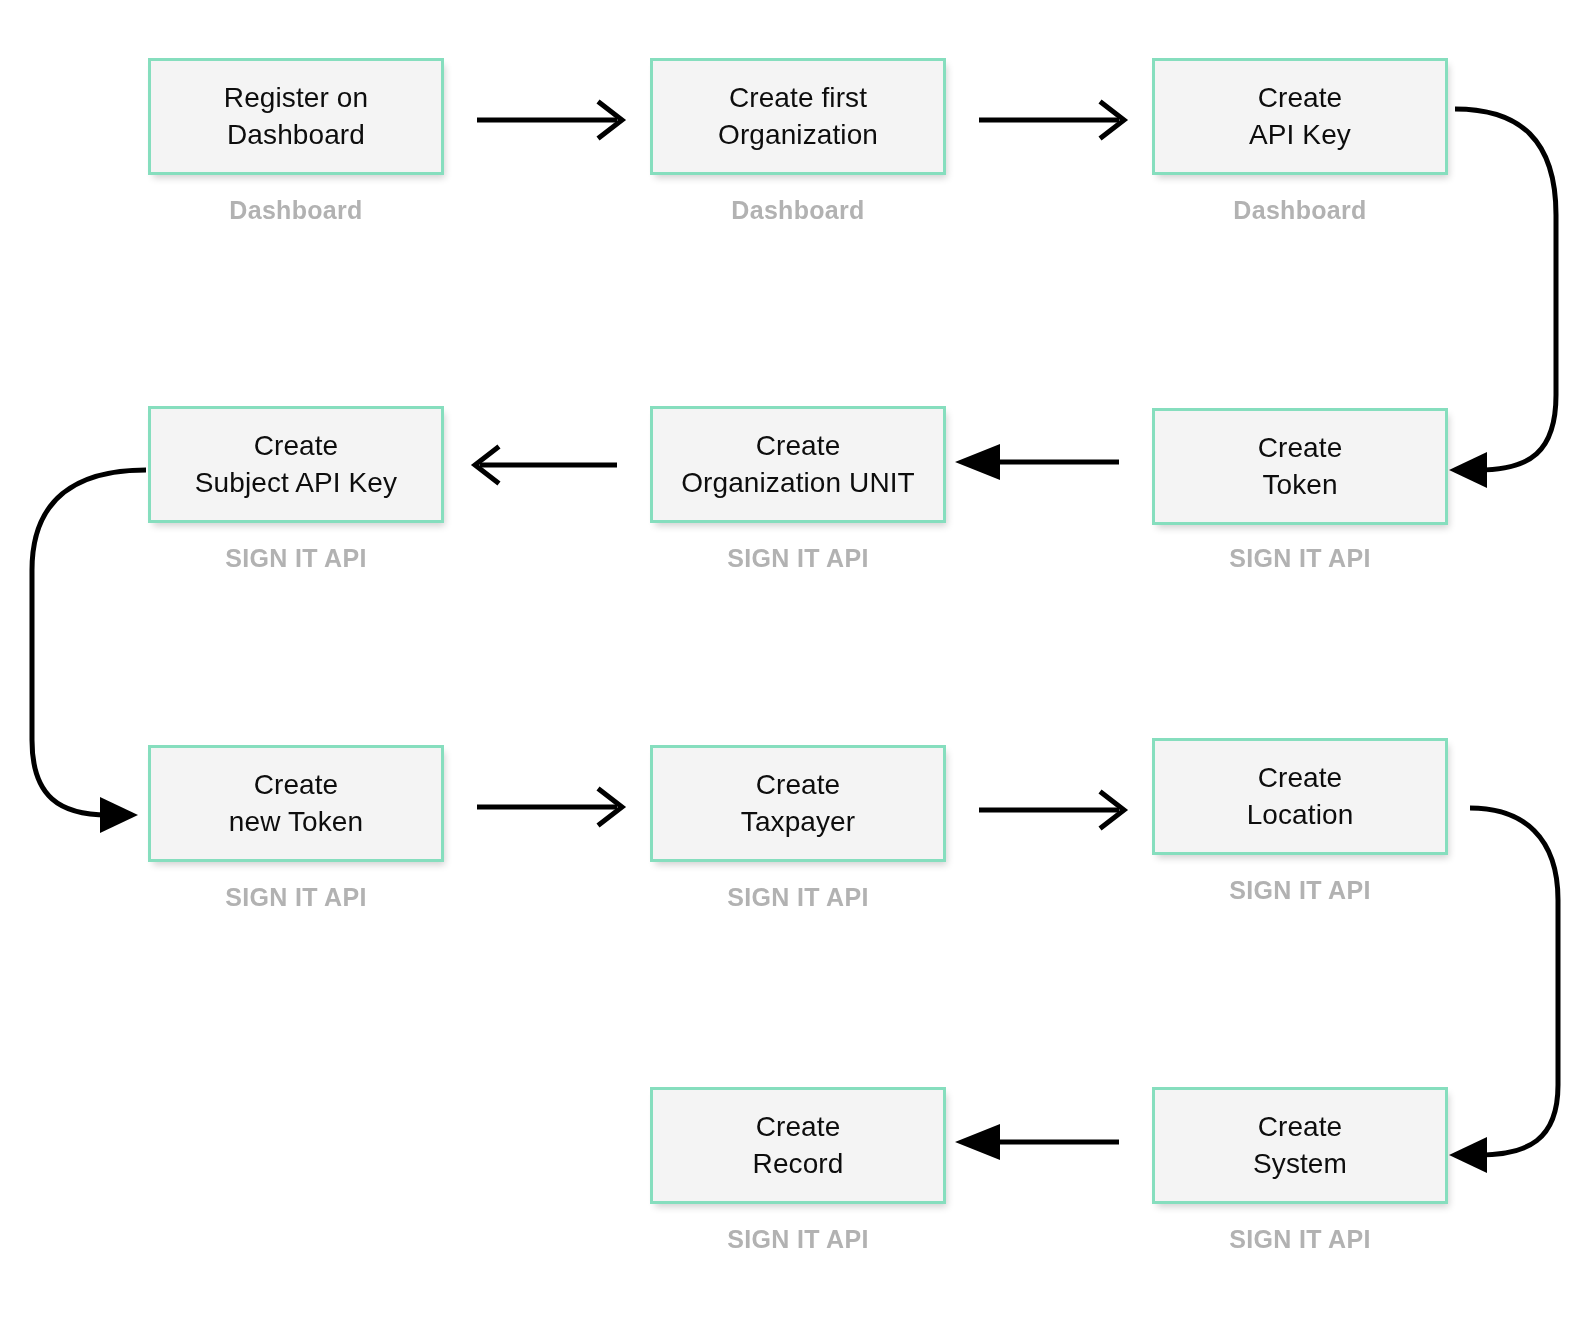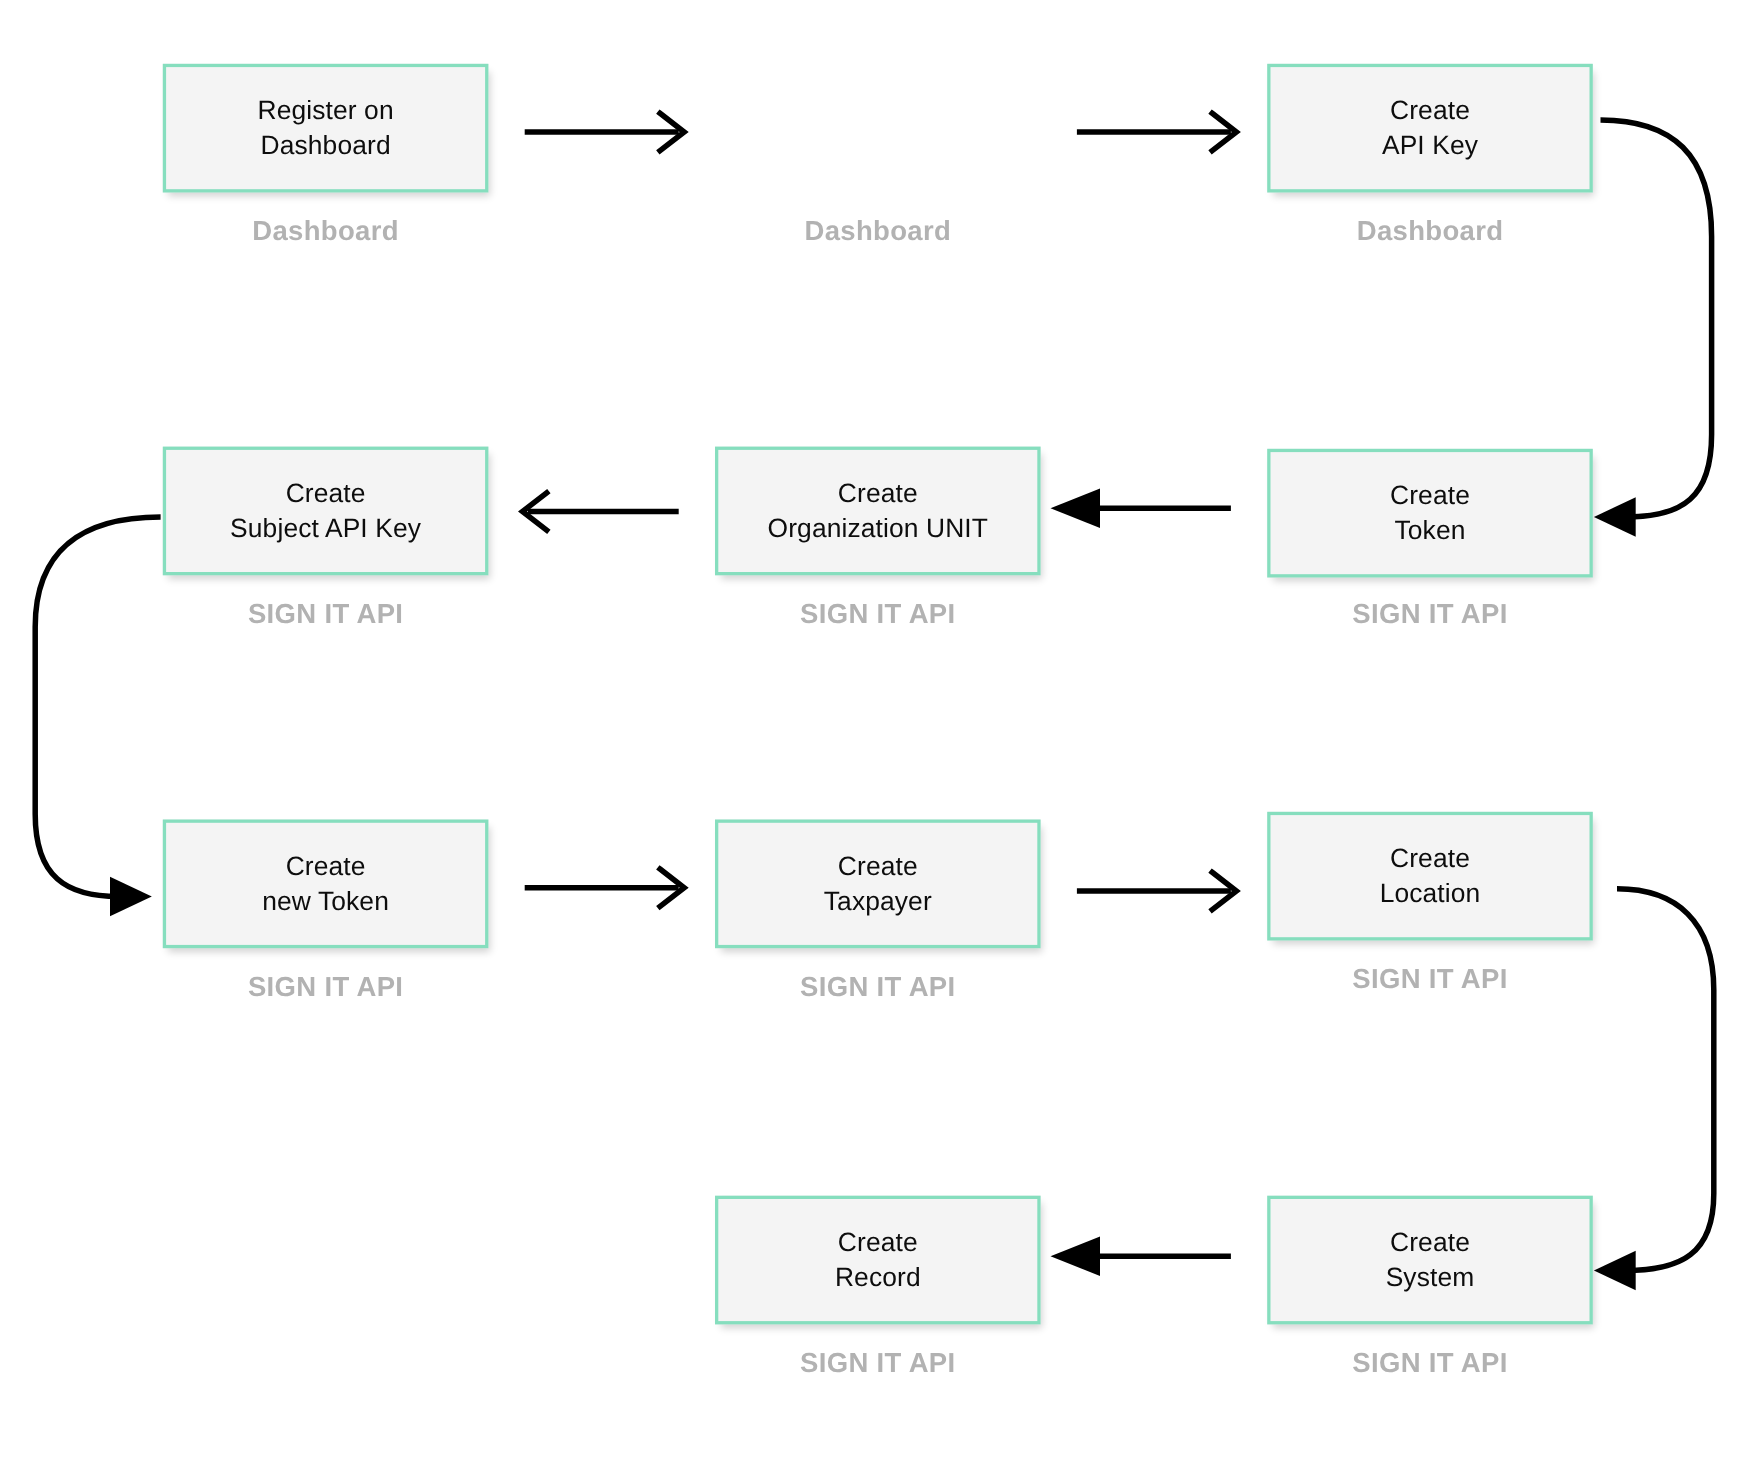--- a/index.html
+++ b/index.html
@@ -28,21 +28,21 @@
     box-sizing: border-box;
     background: #f4f4f4;
     border: 3px solid #86DEBE;
     box-shadow: 3px 5px 7px -2px rgba(0,0,0,0.18);
     display: flex;
     align-items: center;
     justify-content: center;
     text-align: center;
   }
   .node-label {
-    font-size: 24px;
+    font-size: 28px;
     line-height: 1.32;
     color: #0d0d0d;
     font-weight: 400;
     letter-spacing: 0.1px;
     white-space: pre-line;
   }
   .caption {
     position: absolute;
     text-align: center;
     font-size: 25px;
@@ -112,20 +112,24 @@
       <polygon points="1000,1124 955,1142 1000,1160" fill="#000"></polygon>
     </g>
   </svg>
 
   <div class="node" style="left:148px; top:58px; width:296px; height:117px;">
     <span class="node-label">Register on
 Dashboard</span>
   </div>
   <div class="caption" style="left:148px; top:196px; width:296px;">Dashboard</div>
 
+  <div class="node" style="left:650px; top:58px; width:296px; height:117px;">
+    <span class="node-label">Create first
+Organization</span>
+  </div>
   <div class="caption" style="left:650px; top:196px; width:296px;">Dashboard</div>
 
   <div class="node" style="left:1152px; top:58px; width:296px; height:117px;">
     <span class="node-label">Create
 API Key</span>
   </div>
   <div class="caption" style="left:1152px; top:196px; width:296px;">Dashboard</div>
 
   <div class="node" style="left:148px; top:406px; width:296px; height:117px;">
     <span class="node-label">Create

